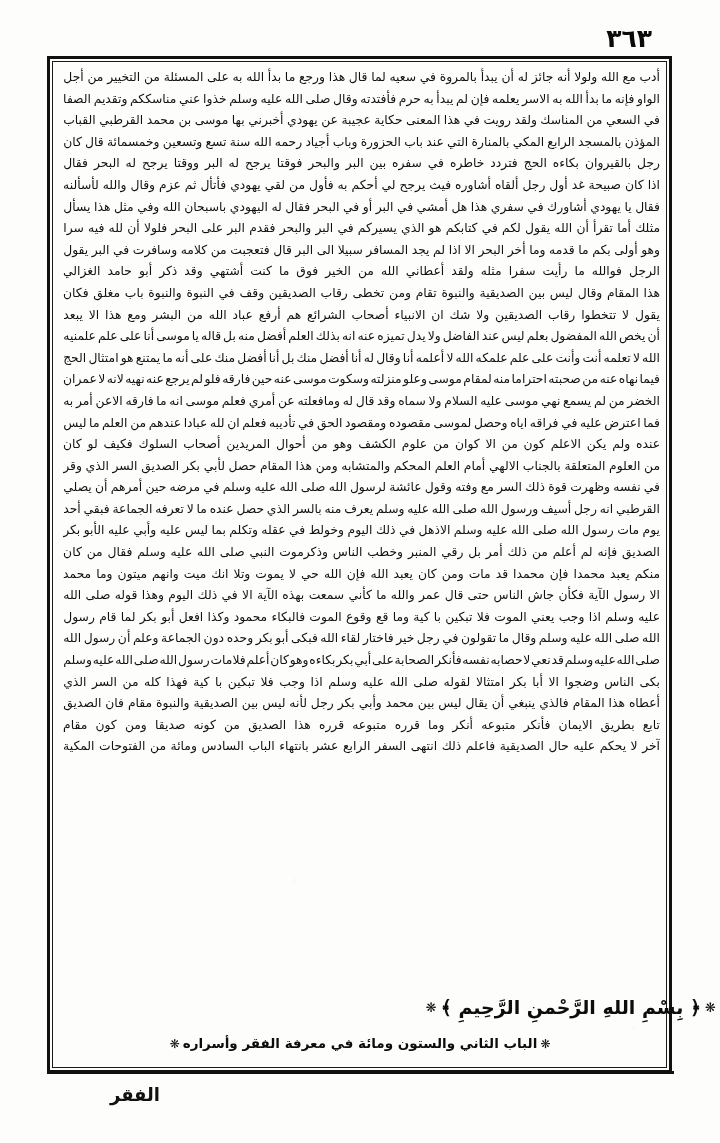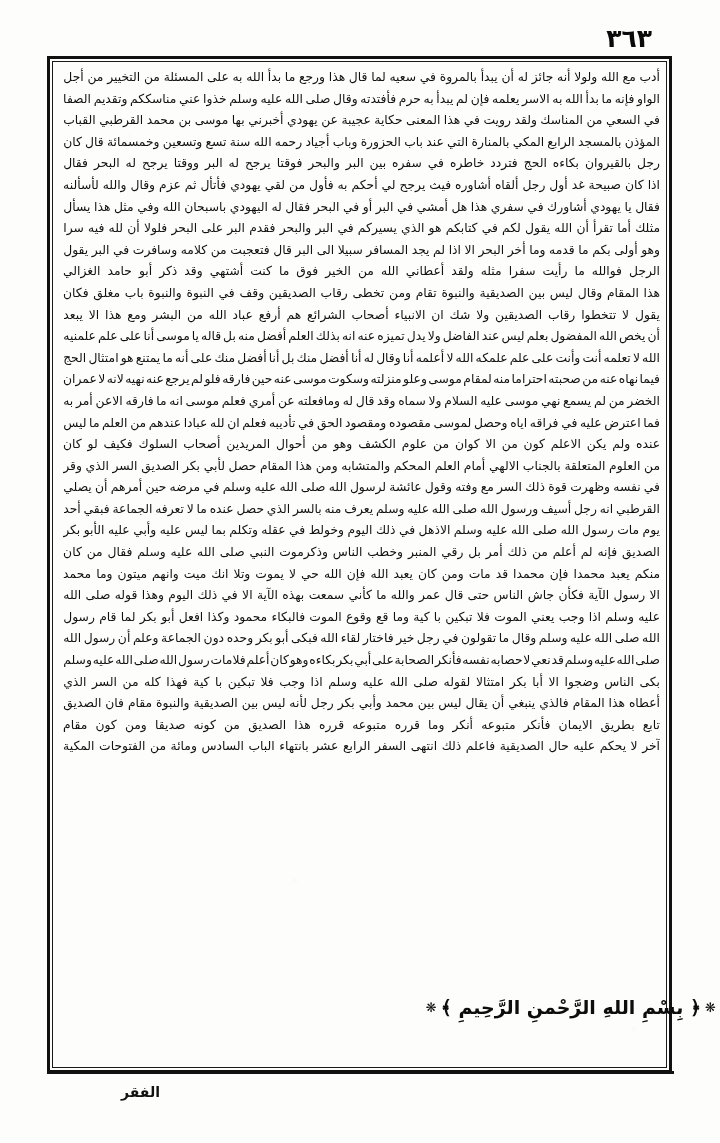--- a/index.html
+++ b/index.html
@@ -139,21 +139,21 @@
   }
   .chapter-heading .orn { font-size: 12px; padding: 0 3px; }
 
   
   .catchword {
     position: absolute;
     right: 560px;
     top: 1084px;
     direction: rtl;
     font-family: "DejaVu Sans", sans-serif;
-    font-size: 14px;
+    font-size: 18px;
     font-weight: bold;
     color: #111111;
   }
 </style>
 </head>
 <body>
 
 <div class="page">
 
   <div class="paper-texture"></div>
@@ -941,16 +941,19 @@
         <span>من</span>
         <span>الفتوحات</span>
         <span>المكية</span>
       </div>
     </div>
 
   <div class="basmala">
     <span class="orn">❋</span><span>﴿ بِسْمِ اللهِ الرَّحْمنِ الرَّحِيمِ ﴾</span><span class="orn">❋</span>
   </div>
 
+  <div class="chapter-heading">
+    <span class="orn">❋</span><span>الباب الثاني والستون ومائة في معرفة الفقر وأسراره</span><span class="orn">❋</span>
+  </div>
 
   <div class="catchword">الفقر</div>
 
 </div>
 
 </body></html>

